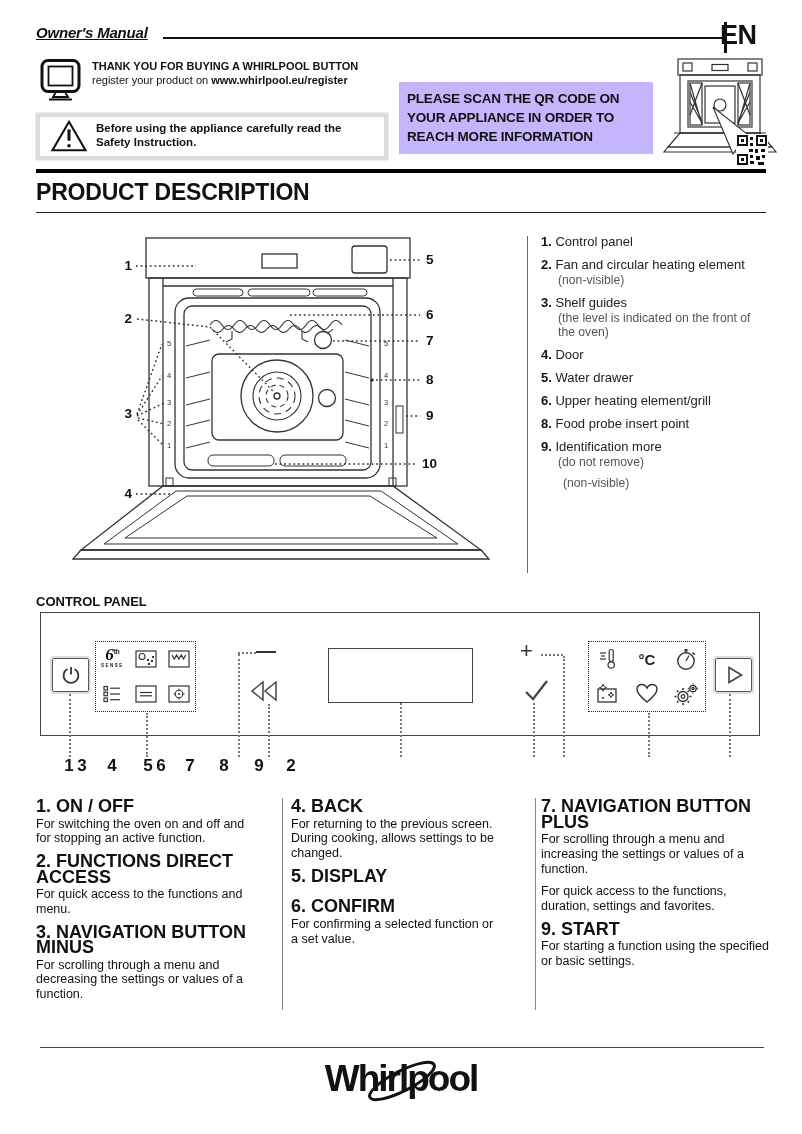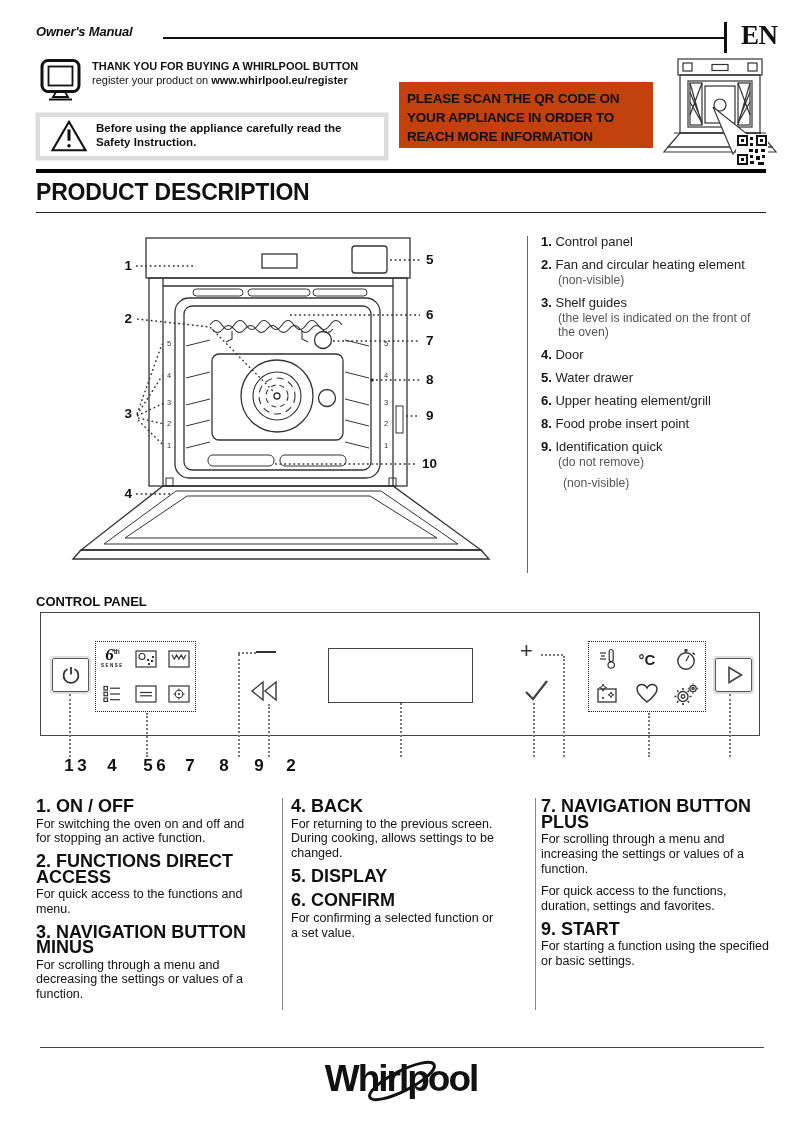--- a/index.html
+++ b/index.html
@@ -1,33 +1,33 @@
 <!DOCTYPE html>
 <html><head>
 <meta charset="utf-8">
 <style>
   html,body{margin:0;padding:0;background:#fff;}
   .page{position:relative;width:802px;height:1134px;background:#fff;overflow:hidden;
         font-family:"Liberation Sans",sans-serif;color:#111;}
   .abs{position:absolute;}
   svg{display:block;}
   
-  .om-title{font-size:13px;font-weight:bold;font-style:italic;letter-spacing:-0.2px;}
+  .om-title{font-size:15px;font-weight:bold;font-style:italic;letter-spacing:-0.2px;text-decoration:underline;}
   .header-line{background:#111;height:2px;}
   .header-vbar{background:#111;width:2.5px;}
   .lang{font-size:27px;font-weight:bold;letter-spacing:-0.5px;}
   
   .reg-text{width:320px;font-size:11px;line-height:13.5px;}
   .reg-title{font-weight:bold;}
   .bold{font-weight:bold;}
   
   .safety-box{width:344px;height:39px;border:4px solid #dcdcdc;box-shadow:0 0 0 1px #eee;background:#fff;}
   .safety-text{width:280px;font-size:11.5px;font-weight:bold;line-height:13.5px;}
   
-  .qr-box{width:238px;background:#c2410c;padding:7px 8px 2px 8px;
+  .qr-box{width:238px;background:#c4b5fd;padding:7px 8px 8px 8px;
           font-size:13.5px;font-weight:bold;line-height:19px;letter-spacing:-0.2px;}
   
   .rule-thick{background:#000;height:3.5px;}
   .rule-thin{background:#222;height:1.2px;}
   .pd-title{font-size:23px;font-weight:bold;letter-spacing:-0.2px;}
   
   .parts{width:256px;}
   .part{margin-bottom:7px;}
   .part-main{font-size:13px;line-height:16px;color:#222;}
   .part-num{font-weight:bold;color:#111;}
@@ -60,21 +60,21 @@
   .brand{font-size:37px;font-weight:bold;letter-spacing:-2px;transform:translateX(-50%);}
 </style>
 </head>
 <body>
 
 <div class="page">
 
   <span class="abs om-title" style="left:36px;top:24px;">Owner's Manual</span>
   <div class="abs header-line" style="left:163px;top:37px;width:561px;"></div>
   <div class="abs header-vbar" style="left:724px;top:22px;height:31px;"></div>
-  <span class="abs lang" style="left:741px;top:20px;font-family:Liberation Serif, serif;">EN</span>
+  <span class="abs lang" style="left:720px;top:20px;">EN</span>
 
   <svg class="abs" style="left:40px;top:59px;" width="46" height="44" viewBox="0 0 46 44">
     <rect x="2" y="1.5" width="37" height="31" rx="6" fill="none" stroke="#111" stroke-width="3"></rect>
     <rect x="8.5" y="7.5" width="24" height="19" fill="none" stroke="#111" stroke-width="1.8"></rect>
     <path d="M16,33 h9 l3,5 h-15 z" fill="none" stroke="#111" stroke-width="1.8"></path>
     <line x1="9" y1="40.5" x2="32" y2="40.5" stroke="#111" stroke-width="2"></line>
   </svg>
   <div class="abs reg-text" style="left:92px;top:60px;">
     <div class="reg-title">THANK YOU FOR BUYING A WHIRLPOOL BUTTON</div>
     <div><span>register your product on </span><span class="bold">www.whirlpool.eu/register</span></div>
@@ -255,21 +255,21 @@
       </div>
     <div class="part">
         <div class="part-main"><span class="part-num">6.</span> <span>Upper heating element/grill</span></div>
         <div class="part-note"></div>
       </div>
     <div class="part">
         <div class="part-main"><span class="part-num">8.</span> <span>Food probe insert point</span></div>
         <div class="part-note"></div>
       </div>
     <div class="part">
-        <div class="part-main"><span class="part-num">9.</span> <span>Identification quick</span></div>
+        <div class="part-main"><span class="part-num">9.</span> <span>Identification more</span></div>
         <div class="part-note">(do not remove)</div>
       </div>
     <div class="part">
         <div class="part-note" style="margin-left:22px;">(non-visible)</div>
       </div>
   </div>
 
   <div class="abs cp-title" style="left:36px;top:594px;">CONTROL PANEL</div>
   <div class="abs panel" style="left:40px;top:612px;"></div>
 
@@ -408,21 +408,21 @@
     <h4>1. ON / OFF</h4>
     <p>For switching the oven on and off and for stopping an active function.</p>
     <h4>2. FUNCTIONS DIRECT ACCESS</h4>
     <p>For quick access to the functions and menu.</p>
     <h4>3. NAVIGATION BUTTON MINUS</h4>
     <p>For scrolling through a menu and decreasing the settings or values of a function.</p>
   </div>
   <div class="abs col" style="left:291px;top:799px;width:236px;">
     <h4>4. BACK</h4>
     <p>For returning to the previous screen. During cooking, allows settings to be changed.</p>
-    <h4 style="margin-bottom:9px;">5. DISPLAY</h4>
+    <h4 style="margin-bottom:15px;">5. DISPLAY</h4>
     <h4>6. CONFIRM</h4>
     <p>For confirming a selected function or a set value.</p>
   </div>
   <div class="abs col" style="left:541px;top:799px;width:252px;">
     <h4>7. NAVIGATION BUTTON PLUS</h4>
     <p style="width:228px;">For scrolling through a menu and increasing the settings or values of a function.</p>
     <p style="width:228px;">For quick access to the functions, duration, settings and favorites.</p>
     <h4>9. START</h4>
     <p style="width:228px;">For starting a function using the specified or basic settings.</p>
   </div>

